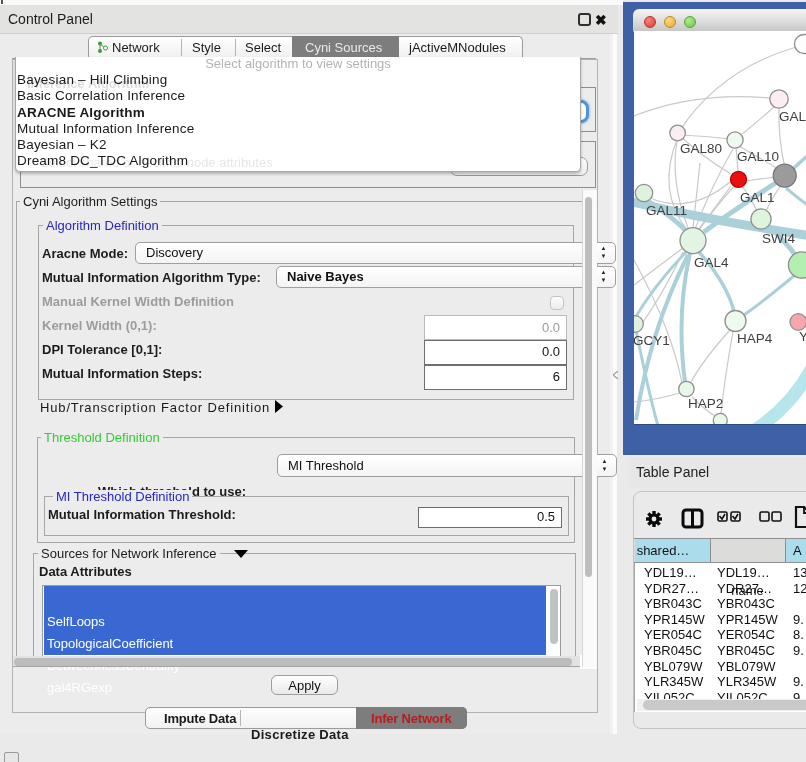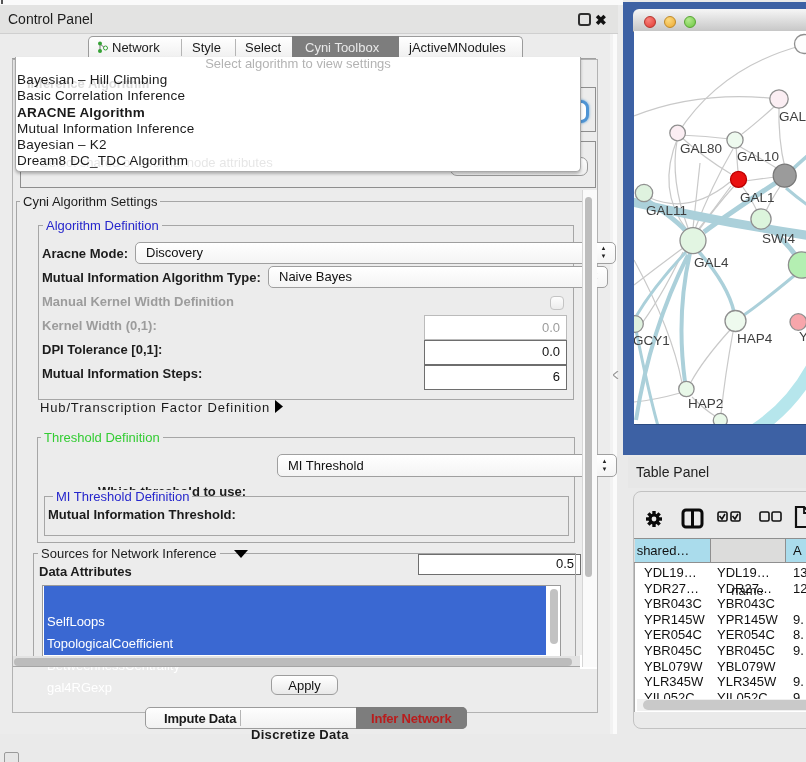--- a/index.html
+++ b/index.html
@@ -29,21 +29,21 @@
 
 <div class="abs" style="left:12px;top:58px;width:584px;height:1px;background:#a0a0a0;"></div>
 <div id="tabs" class="abs" style="left:88px;top:36px;width:440px;height:22px;font-size:13px;color:#1a1a1a;">
   <div class="abs" style="left:0;top:0;width:433px;height:22px;background:linear-gradient(#ffffff,#efefef);border:1px solid #9b9b9b;border-bottom:none;border-radius:5px 5px 0 0;"></div>
   <div class="abs" style="left:93px;top:3px;width:1px;height:17px;background:#b5b5b5;"></div>
   <div class="abs" style="left:147px;top:3px;width:1px;height:17px;background:#b5b5b5;"></div>
   <div class="abs" style="left:204px;top:0;width:107px;height:22px;background:#7d7d7d;"></div>
   <div class="abs" style="left:24px;top:4px;">Network</div>
   <div class="abs" style="left:104px;top:4px;">Style</div>
   <div class="abs" style="left:157px;top:4px;">Select</div>
-  <div class="abs" style="left:217px;top:4px;color:#e9e9e9;">Cyni Toolbox</div>
+  <div class="abs" style="left:217px;top:4px;color:#e9e9e9;">Cyni Sources</div>
   <div class="abs" style="left:321px;top:4px;">jActiveMNodules</div>
   <svg class="abs" style="left:8px;top:5px;" width="13" height="13" viewBox="0 0 13 13">
     <line x1="4" y1="3" x2="9" y2="7" stroke="#777" stroke-width="1"></line>
     <line x1="4" y1="3" x2="4" y2="10" stroke="#777" stroke-width="1"></line>
     <circle cx="4" cy="2.5" r="2" fill="#35a235"></circle>
     <circle cx="9.5" cy="7" r="2" fill="#fff" stroke="#35a235"></circle>
     <circle cx="4" cy="10" r="2" fill="#35a235"></circle>
   </svg>
 </div>
 
@@ -59,21 +59,21 @@
 
 <div class="gbox" style="left:38px;top:225px;width:534px;height:173px;"></div>
 <div class="gtitle" style="left:43px;top:219px;color:#2626cc;">Algorithm Definition</div>
 
 <div class="lbl abs" style="left:42px;top:246px;">Aracne Mode:</div>
 <div class="combo" style="left:135px;top:242px;width:431px;height:20px;">
     <span class="tx" style="top:2px;">Discovery</span>
     <span class="arr" style="top:1px;">▲<br>▼</span>
   </div>
 <div class="lbl abs" style="left:42px;top:270px;">Mutual Information Algorithm Type:</div>
-<div class="combo" style="left:268px;top:266px;width:290px;height:20px;">
+<div class="combo" style="left:276px;top:266px;width:290px;height:20px;font-weight:bold;">
     <span class="tx" style="top:2px;">Naive Bayes</span>
     <span class="arr" style="top:1px;">▲<br>▼</span>
   </div>
 <div class="glbl abs" style="left:42px;top:294px;">Manual Kernel Width Definition</div>
 <div class="abs" style="left:550px;top:296px;width:14px;height:14px;background:linear-gradient(#fdfdfd,#ececec);border:1px solid #c4c4c4;border-radius:4px;box-sizing:border-box;"></div>
 <div class="glbl abs" style="left:42px;top:318px;text-align:center;">Kernel Width (0,1):</div>
 <div class="inp" style="left:424px;top:315px;width:143px;height:25px;border:1px solid #bbbbbb;color:#9c9c9c;line-height:23px;box-sizing:border-box;">0.0</div>
 <div class="lbl abs" style="left:42px;top:342px;">DPI Tolerance [0,1]:</div>
 <div class="inp" style="left:424px;top:340px;width:143px;height:25px;border:1.5px solid #6e6e6e;line-height:22px;box-sizing:border-box;">0.0</div>
 <div class="lbl abs" style="left:42px;top:366px;">Mutual Information Steps:</div>
@@ -88,21 +88,21 @@
 <div class="gtitle" style="left:41px;top:431px;color:#33cc33;">Threshold Definition</div>
 <div class="lbl abs" style="left:98px;top:456px;margin-top:28px;">Which threshold to use:</div>
 <div class="combo" style="left:237px;top:454px;width:290px;height:21px;margin-left:40px;">
     <span class="tx" style="top:3px;">MI Threshold</span>
     <span class="arr" style="top:2px;">▲<br>▼</span>
   </div>
 
 <div class="gbox" style="left:44px;top:496px;width:523px;height:38px;"></div>
 <div class="gtitle" style="left:53px;top:490px;color:#2626cc;">MI Threshold Definition</div>
 <div class="lbl abs" style="left:48px;top:507px;">Mutual Information Threshold:</div>
-<div class="inp" style="left:418px;top:507px;width:163px;height:21px;border:1.5px solid #6e6e6e;line-height:18px;box-sizing:border-box;margin-top:47px;">0.5</div>
+<div class="inp" style="left:418px;top:507px;width:144px;height:21px;border:1.5px solid #6e6e6e;line-height:18px;box-sizing:border-box;">0.5</div>
 
 <div class="gbox" style="left:33px;top:553px;width:541px;height:104px;border-bottom:none;"></div>
 <div class="gtitle" style="left:38px;top:547px;color:#1c1c1c;">Sources for Network Inference</div>
 <svg class="abs" style="left:234px;top:550px;" width="14" height="8" viewBox="0 0 14 8">
     <path d="M0,0 L14,0 L7,8 Z" fill="#000"></path>
   </svg>
 <div class="lbl abs" style="left:39px;top:564px;">Data Attributes</div>
 
 <div class="abs" style="left:42px;top:585px;width:519px;height:71px;background:#fff;border:1px solid #9a9a9a;border-bottom:none;box-sizing:border-box;"></div>
 <div class="abs" style="left:44px;top:586px;width:502px;height:69px;background:#3a68d2;"></div>

